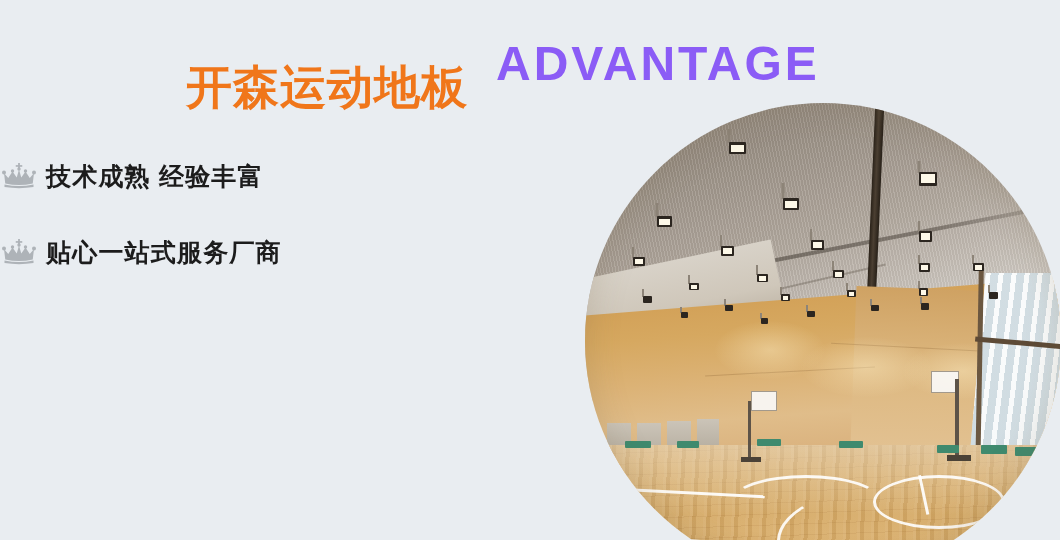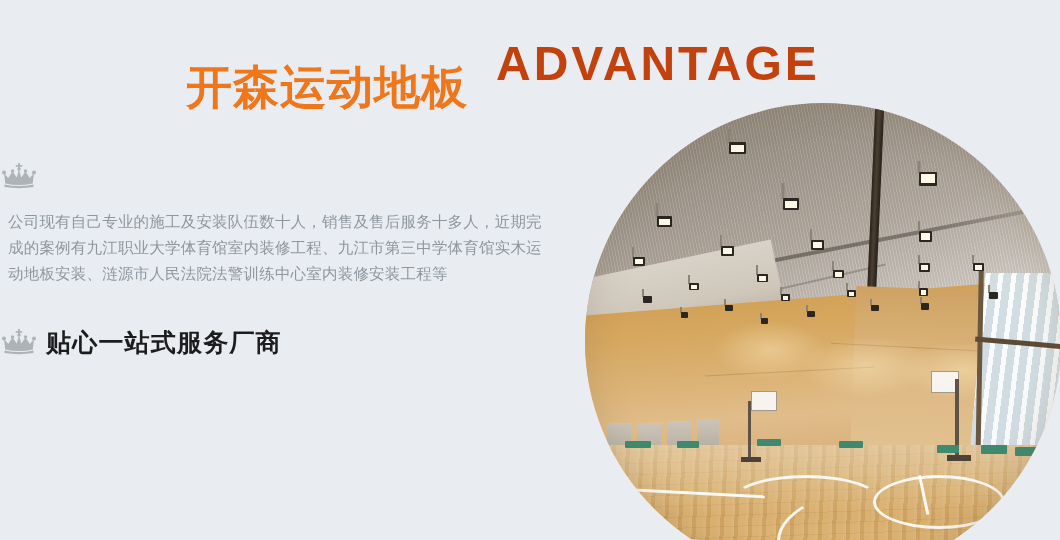--- a/index.html
+++ b/index.html
@@ -40,21 +40,21 @@
     line-height: 50px;
     white-space: nowrap;
   }
 
   .title-en-main {
     position: absolute;
     left: 496px;
     top: 12px;
     font-size: 48px;
     font-weight: bold;
-    color: #c2410c;
+    color: #8b5cf6;
     letter-spacing: 3px;
     line-height: 52px;
     white-space: nowrap;
   }
 
   .title-en-sub {
     position: absolute;
     left: 500px;
     top: 78px;
     font-size: 23px;
@@ -357,22 +357,22 @@
             <rect x="27.5" y="4.2" width="13" height="3.4"></rect>
             <path d="M4 20 L12.5 30 L21 17 L29.5 29 L34 13 L38.5 29 L47 17 L55.5 30 L64 20 L61.5 41 Q34 47 6.5 41 Z"></path>
             <ellipse cx="4" cy="19" rx="4" ry="4.2"></ellipse>
             <ellipse cx="64" cy="19" rx="4" ry="4.2"></ellipse>
             <ellipse cx="21" cy="16" rx="3.4" ry="3.6"></ellipse>
             <ellipse cx="47" cy="16" rx="3.4" ry="3.6"></ellipse>
             <ellipse cx="34" cy="12" rx="3.4" ry="3.6"></ellipse>
             <path d="M5 43 Q34 49 63 43 L63 48 Q34 52.5 5 48 Z"></path>
           </g>
         </svg>
-      </div>
-      <div class="para">公司现有自己专业的施工及安装队伍数十人，销售及售后服务十多人，近期完成的案例有九江职业大学体育馆室内装修工程、九江市第三中学体育馆实木运动地板安装、涟源市人民法院法警训练中心室内装修安装工程等</div>
+        <div class="heading-text">技术成熟 经验丰富</div>
+      </div>
     </div>
 
     <div class="block block-2">
       <div class="heading-row">
         <svg class="crown-icon" viewBox="0 0 68 52">
           <g fill="#aeb3b8">
             <rect x="32.2" y="0" width="3.6" height="13"></rect>
             <rect x="27.5" y="4.2" width="13" height="3.4"></rect>
             <path d="M4 20 L12.5 30 L21 17 L29.5 29 L34 13 L38.5 29 L47 17 L55.5 30 L64 20 L61.5 41 Q34 47 6.5 41 Z"></path>
             <ellipse cx="4" cy="19" rx="4" ry="4.2"></ellipse>

